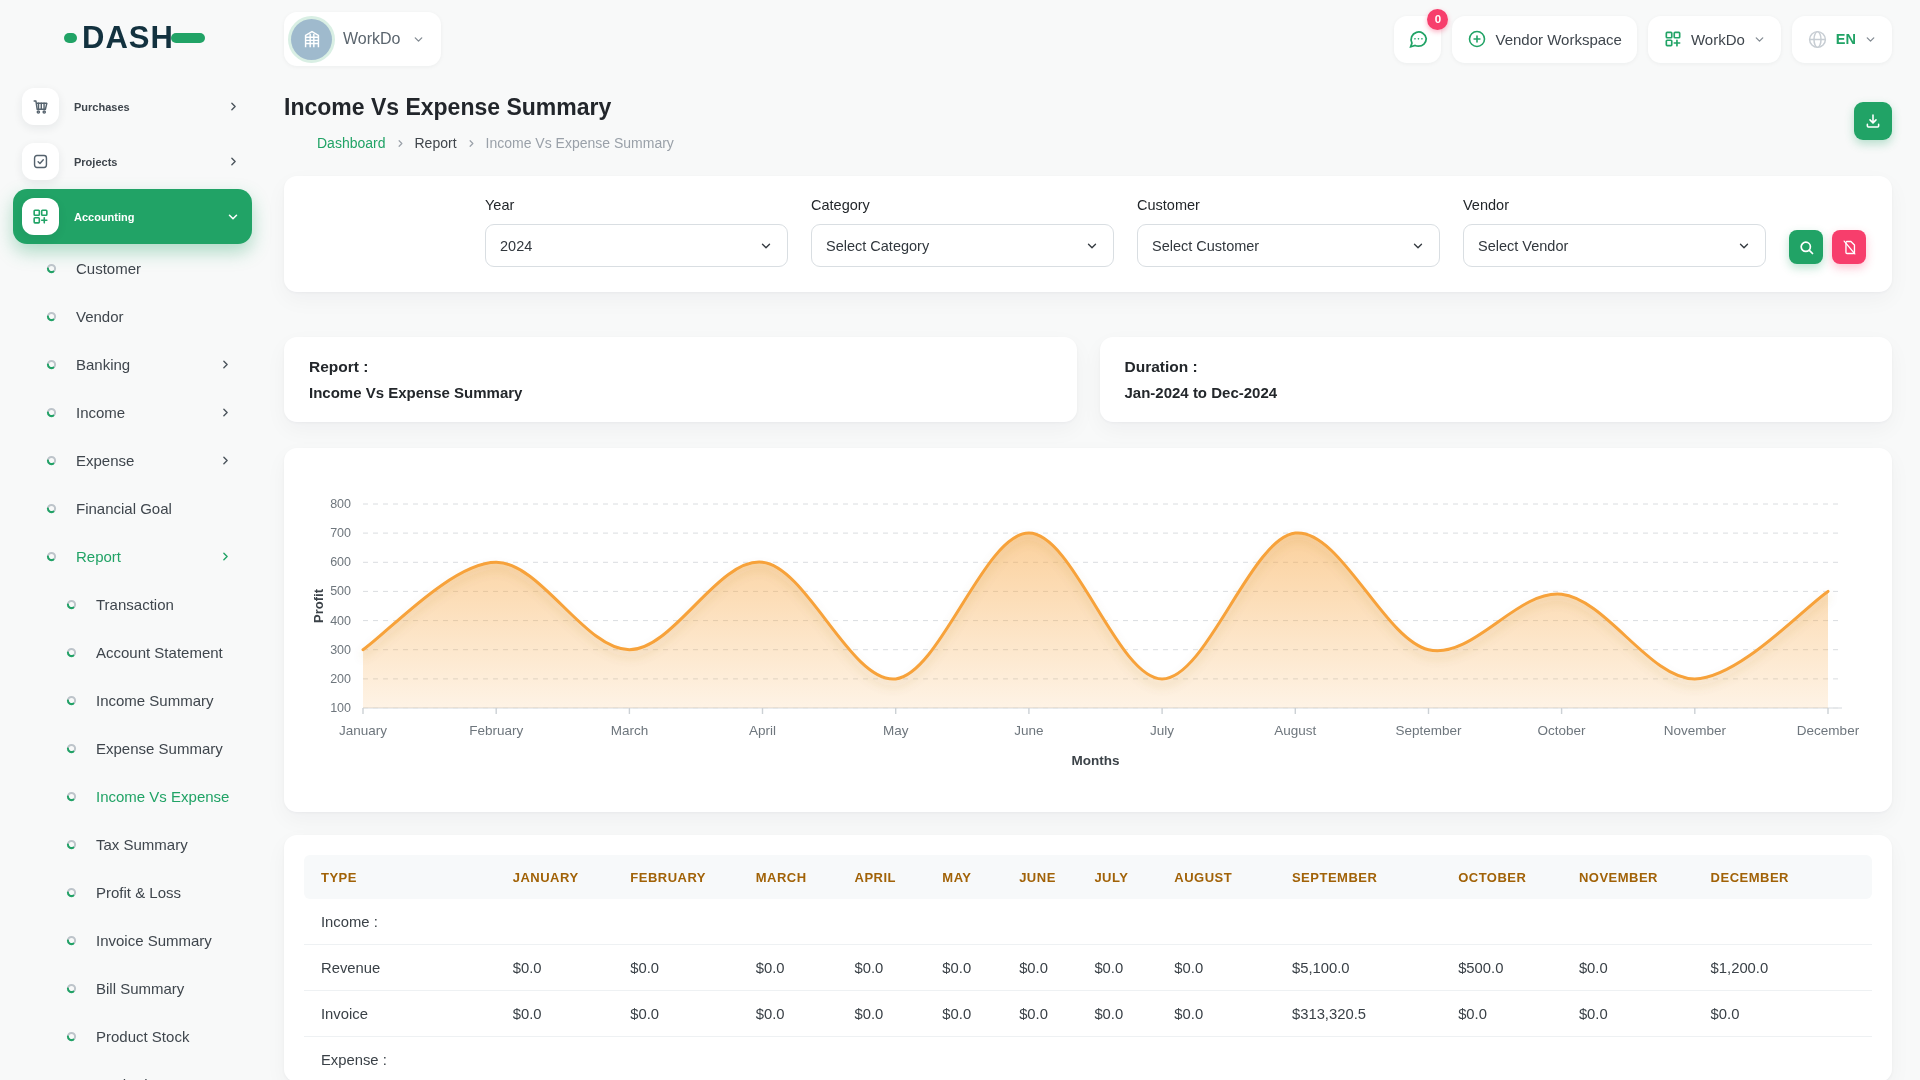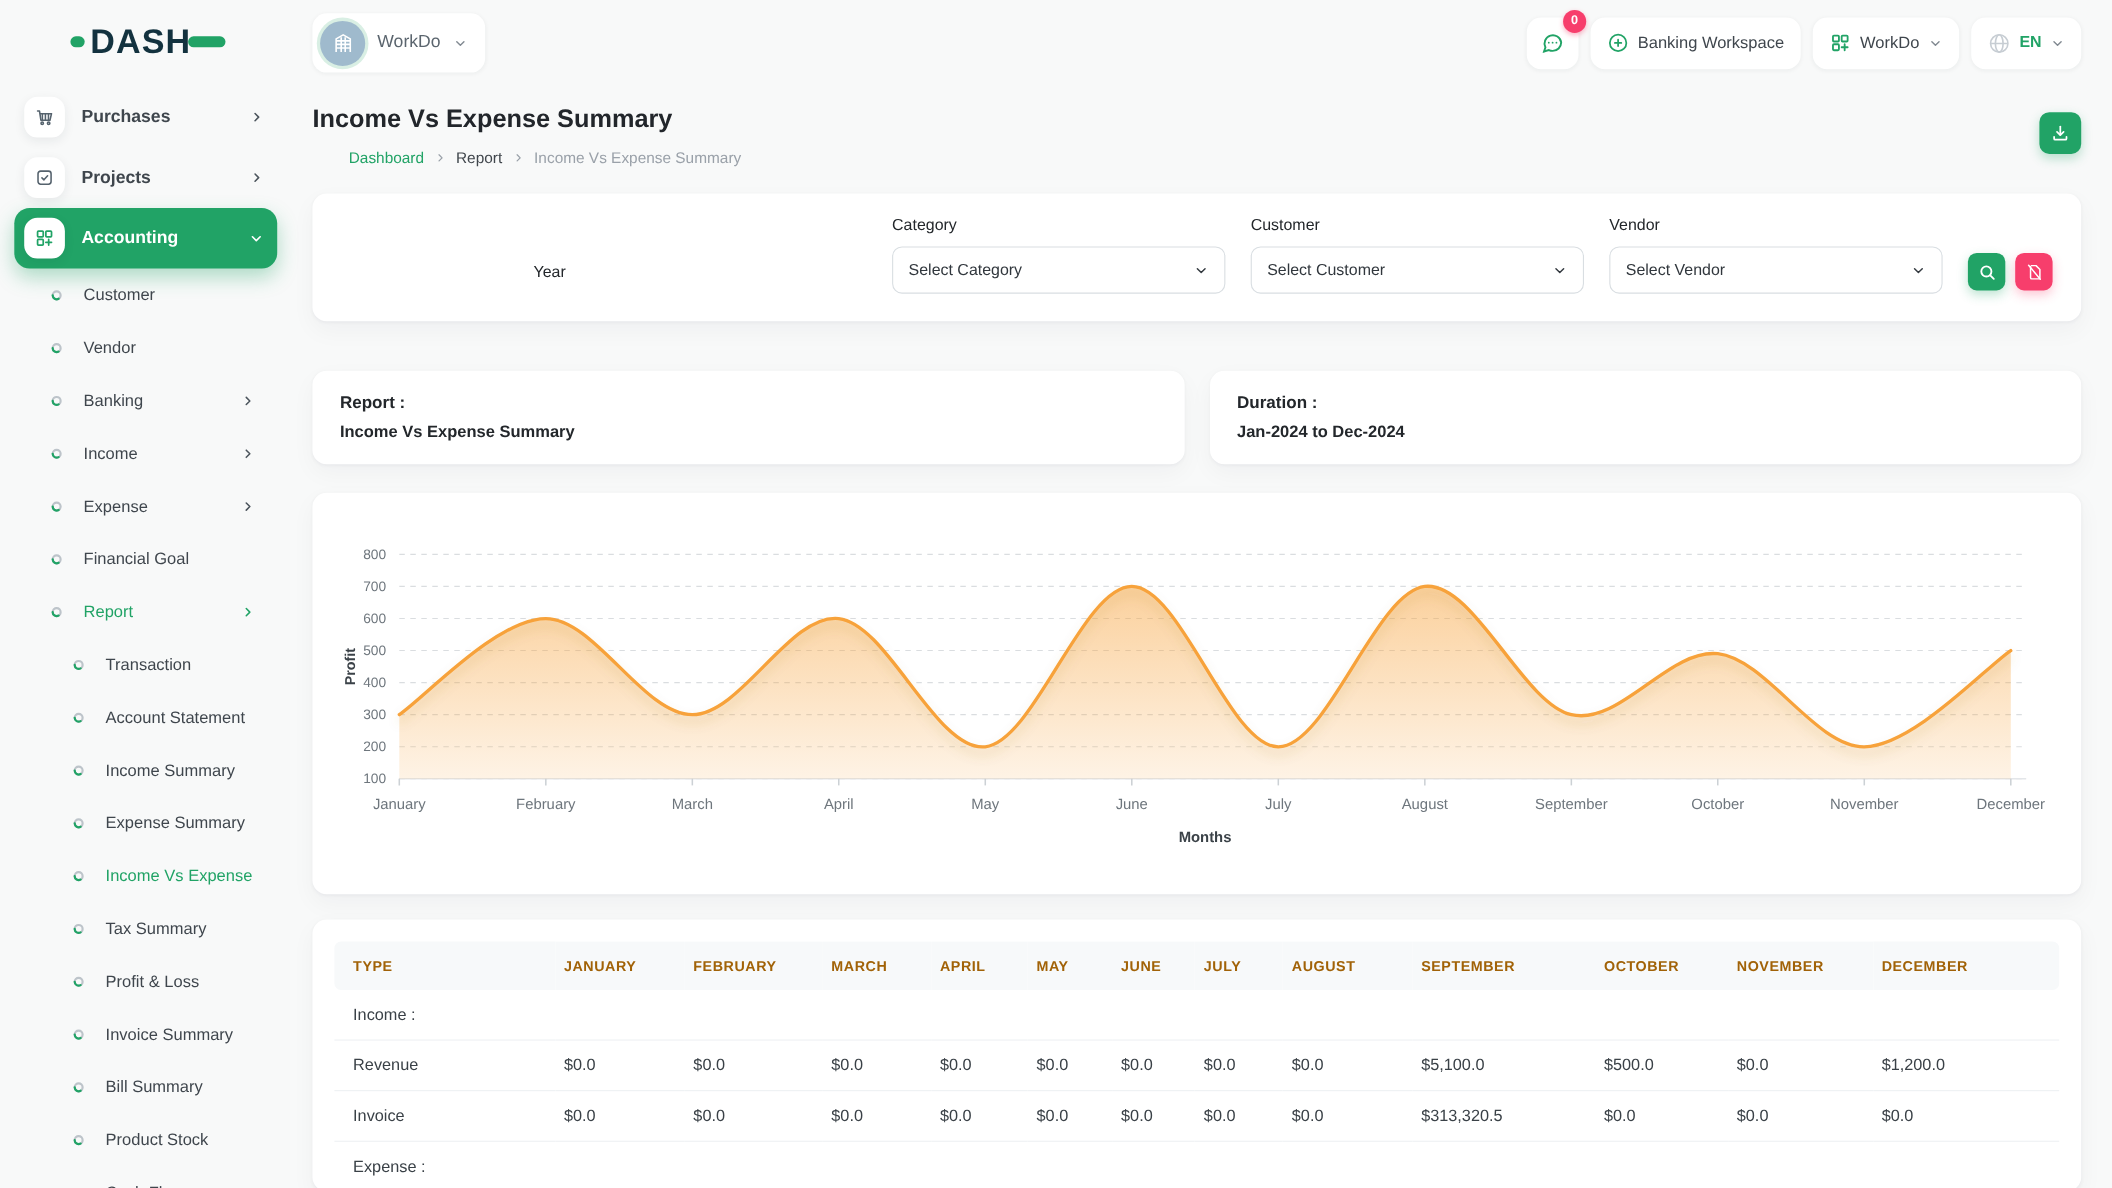--- a/index.html
+++ b/index.html
@@ -19,21 +19,21 @@
   
   .sidebar{width:265px;flex:0 0 265px;padding-top:18px;}
   .logo{display:flex;align-items:center;gap:5px;margin:4px 0 26px 64px;}
   .logo .dot{width:13px;height:10px;border-radius:5px;background:var(--green);}
   .logo .word{font-size:31px;font-weight:800;letter-spacing:1px;color:var(--navy);line-height:1;}
   .logo .bar{width:34px;height:10px;border-radius:5px;background:var(--green);margin-left:-8px;}
   .nav{padding:0 13px;}
   .side-item{display:flex;align-items:center;gap:15px;height:55px;padding:0 12px 0 9px;border-radius:14px;cursor:pointer;}
   .side-item .icon-box{width:37px;height:37px;border-radius:12px;background:#fff;display:flex;align-items:center;justify-content:center;color:#55626d;box-shadow:0 3px 10px rgba(30,40,55,.08);}
   .side-item .icon-box svg{width:19px;height:19px;}
-  .side-item .lbl{flex:1;font-size:16px;font-weight:600;color:#3f464d;}
+  .side-item .lbl{flex:1;font-size:11px;font-weight:600;color:#3f464d;}
   .side-item .chev{color:#4c555d;display:flex;}
   .side-item.active{background:var(--green);box-shadow:0 8px 18px rgba(33,163,102,.35);}
   .side-item.active .lbl{color:#fff;}
   .side-item.active .chev{color:#fff;}
   .side-item.active .icon-box{color:var(--green);}
   .side-sub{display:flex;align-items:center;gap:19px;height:48px;padding:0 20px 0 33px;cursor:pointer;}
   .side-sub.lv2{padding-left:53px;}
   .side-sub .bullet{display:flex;flex:0 0 auto;}
   .side-sub .lbl{flex:1;font-size:15px;color:#3f464d;}
   .side-sub .chev{color:#4c555d;display:flex;}
@@ -368,21 +368,21 @@
               <circle cx="12.5" cy="11.8" r="0.9" fill="currentColor" stroke="none"></circle>
               <circle cx="16.3" cy="11.8" r="0.9" fill="currentColor" stroke="none"></circle>
             </svg>
           <span class="badge">0</span>
         </div>
         <div class="pill top-pill">
           <svg class="accent" viewBox="0 0 24 24" fill="none" stroke="currentColor" stroke-width="1.9">
               <circle cx="12" cy="12" r="9"></circle>
               <path d="M12 8.5v7M8.5 12h7" stroke-linecap="round"></path>
             </svg>
-          <span>Banking Workspace</span>
+          <span>Vendor Workspace</span>
         </div>
         <div class="pill top-pill">
           <svg class="accent" viewBox="0 0 24 24" fill="none" stroke="currentColor" stroke-width="2">
               <rect x="4" y="4" width="6.5" height="6.5" rx="1"></rect>
               <rect x="13.5" y="4" width="6.5" height="6.5" rx="1"></rect>
               <rect x="4" y="13.5" width="6.5" height="6.5" rx="1"></rect>
               <path d="M16.75 13.5v6.5M13.5 16.75H20" stroke-linecap="round"></path>
             </svg>
           <span>WorkDo</span>
           <span class="chev-sm">
@@ -431,20 +431,28 @@
             <path d="M12 4v10"></path>
             <polyline points="8 10.5 12 14.5 16 10.5"></polyline>
             <path d="M4.5 16.5v2.2a1.3 1.3 0 0 0 1.3 1.3h12.4a1.3 1.3 0 0 0 1.3-1.3v-2.2"></path>
           </svg>
       </button>
     </div>
 
     <div class="card filter-card">
       <div class="f-group">
         <div class="f-label">Year</div>
+        <div class="select">
+          <span class="val">2024</span>
+          <span class="chev">
+              <svg width="14" height="14" viewBox="0 0 24 24" fill="none" stroke="currentColor" stroke-width="2.3" stroke-linecap="round" stroke-linejoin="round">
+                <polyline points="6 9 12 15 18 9"></polyline>
+              </svg>
+            </span>
+        </div>
       </div>
       <div class="f-group">
         <div class="f-label">Category</div>
         <div class="select">
           <span class="val">Select Category</span>
           <span class="chev">
               <svg width="14" height="14" viewBox="0 0 24 24" fill="none" stroke="currentColor" stroke-width="2.3" stroke-linecap="round" stroke-linejoin="round">
                 <polyline points="6 9 12 15 18 9"></polyline>
               </svg>
             </span>

